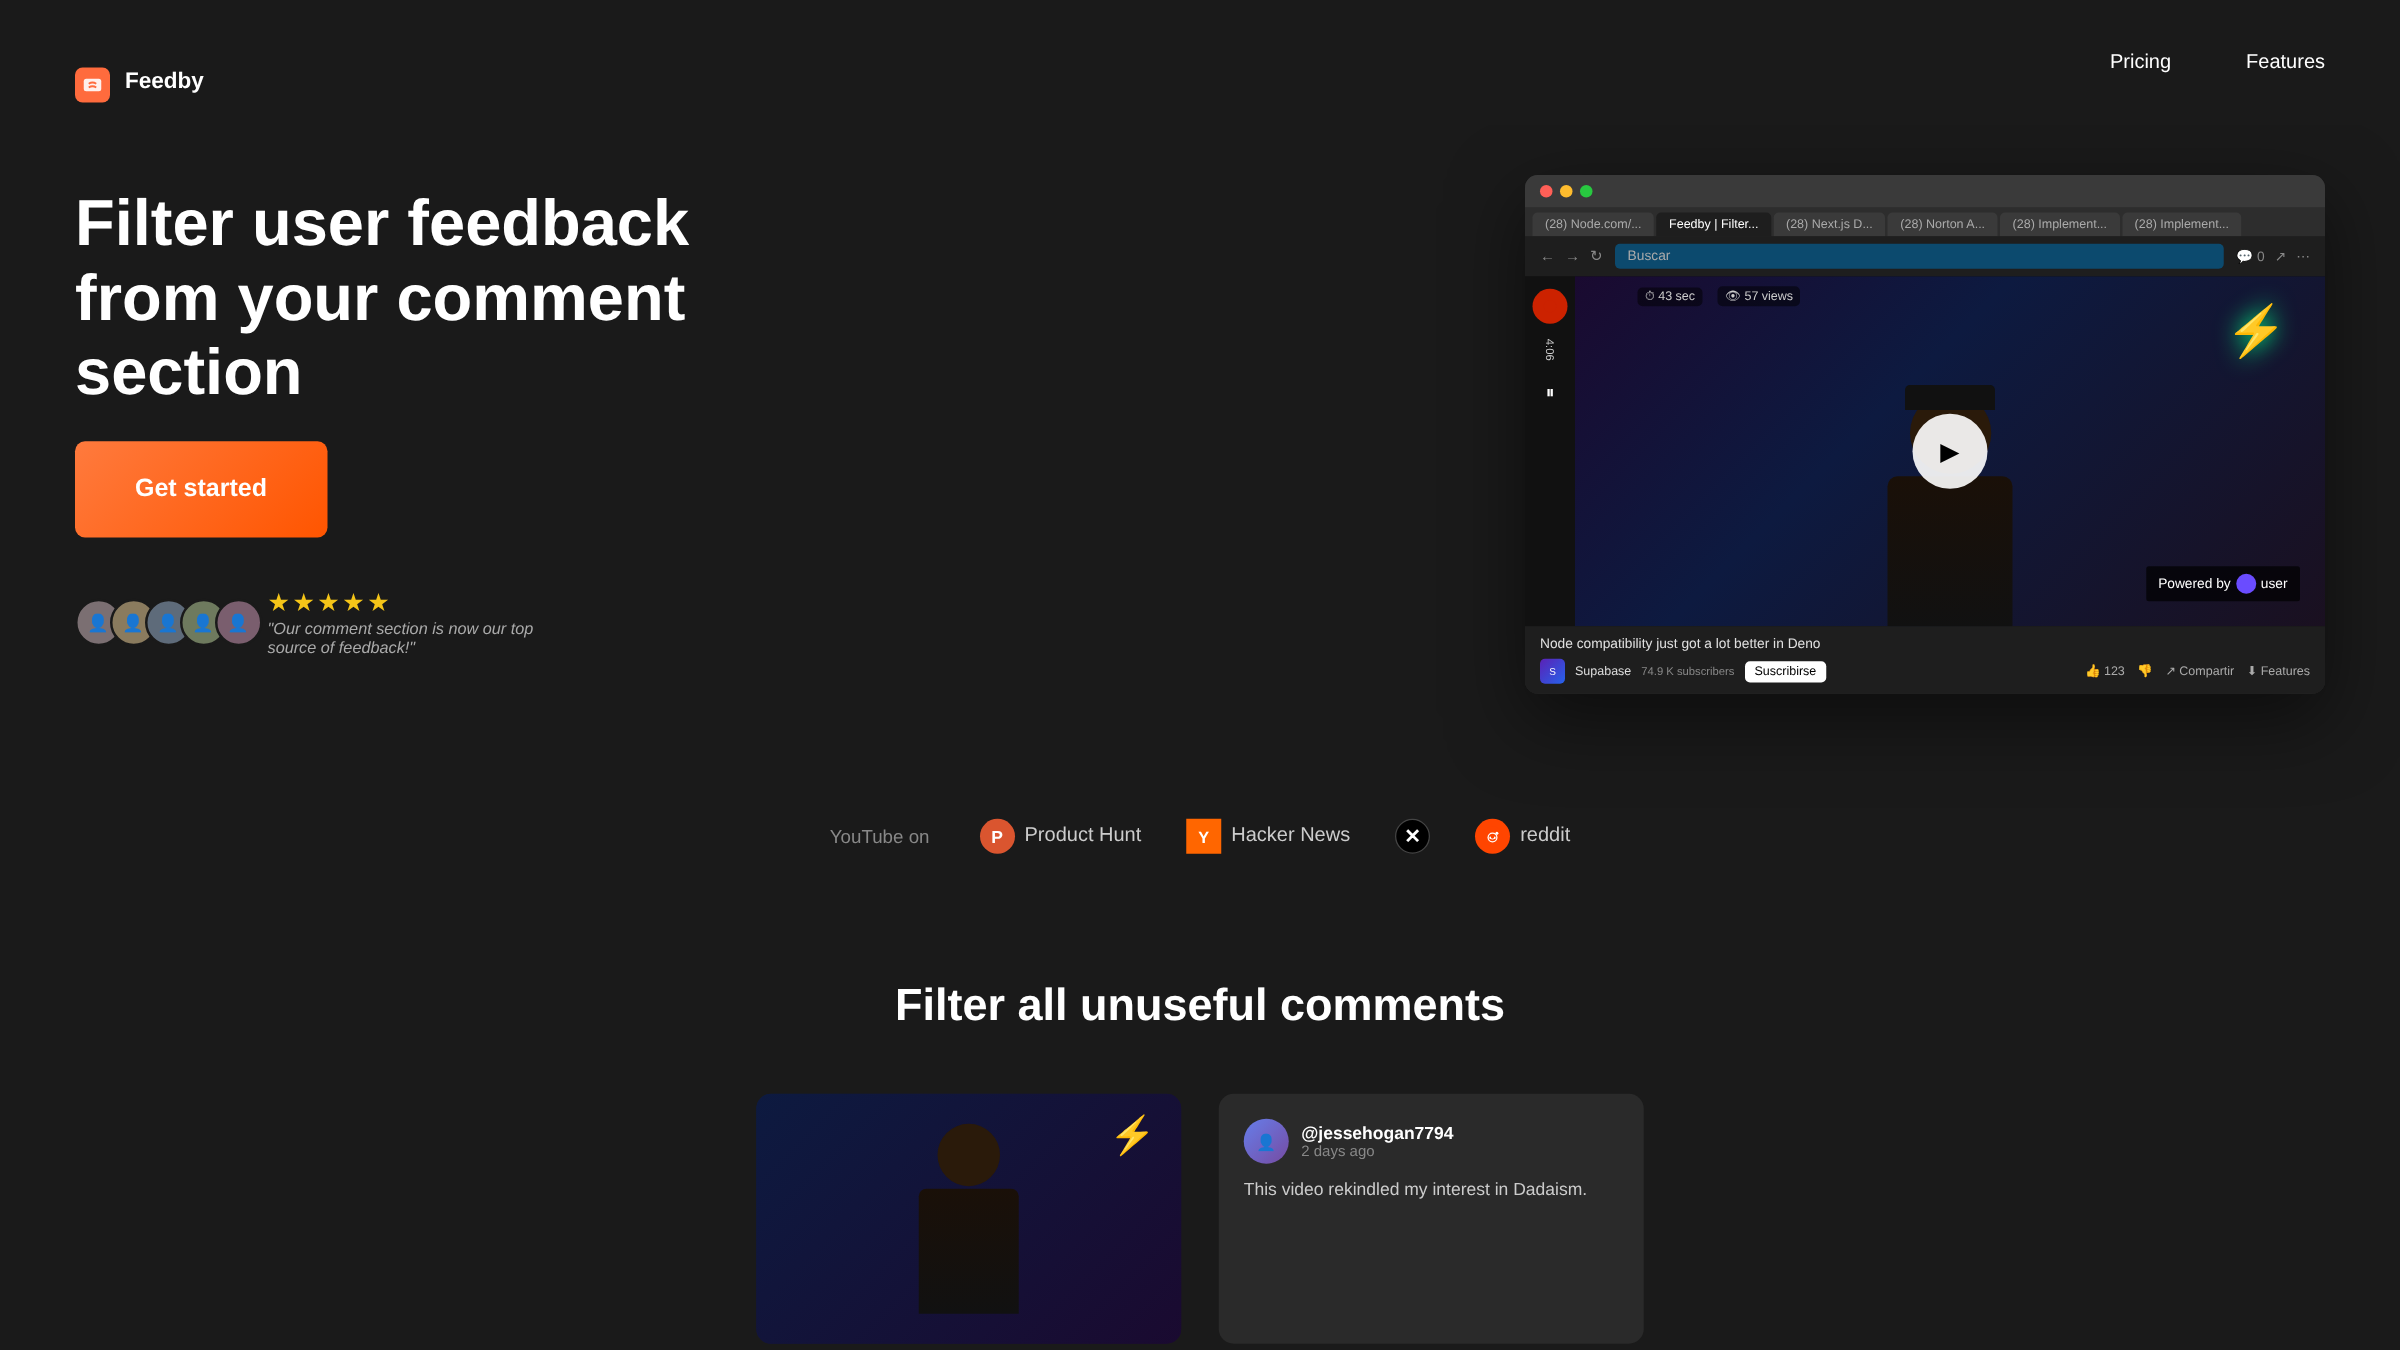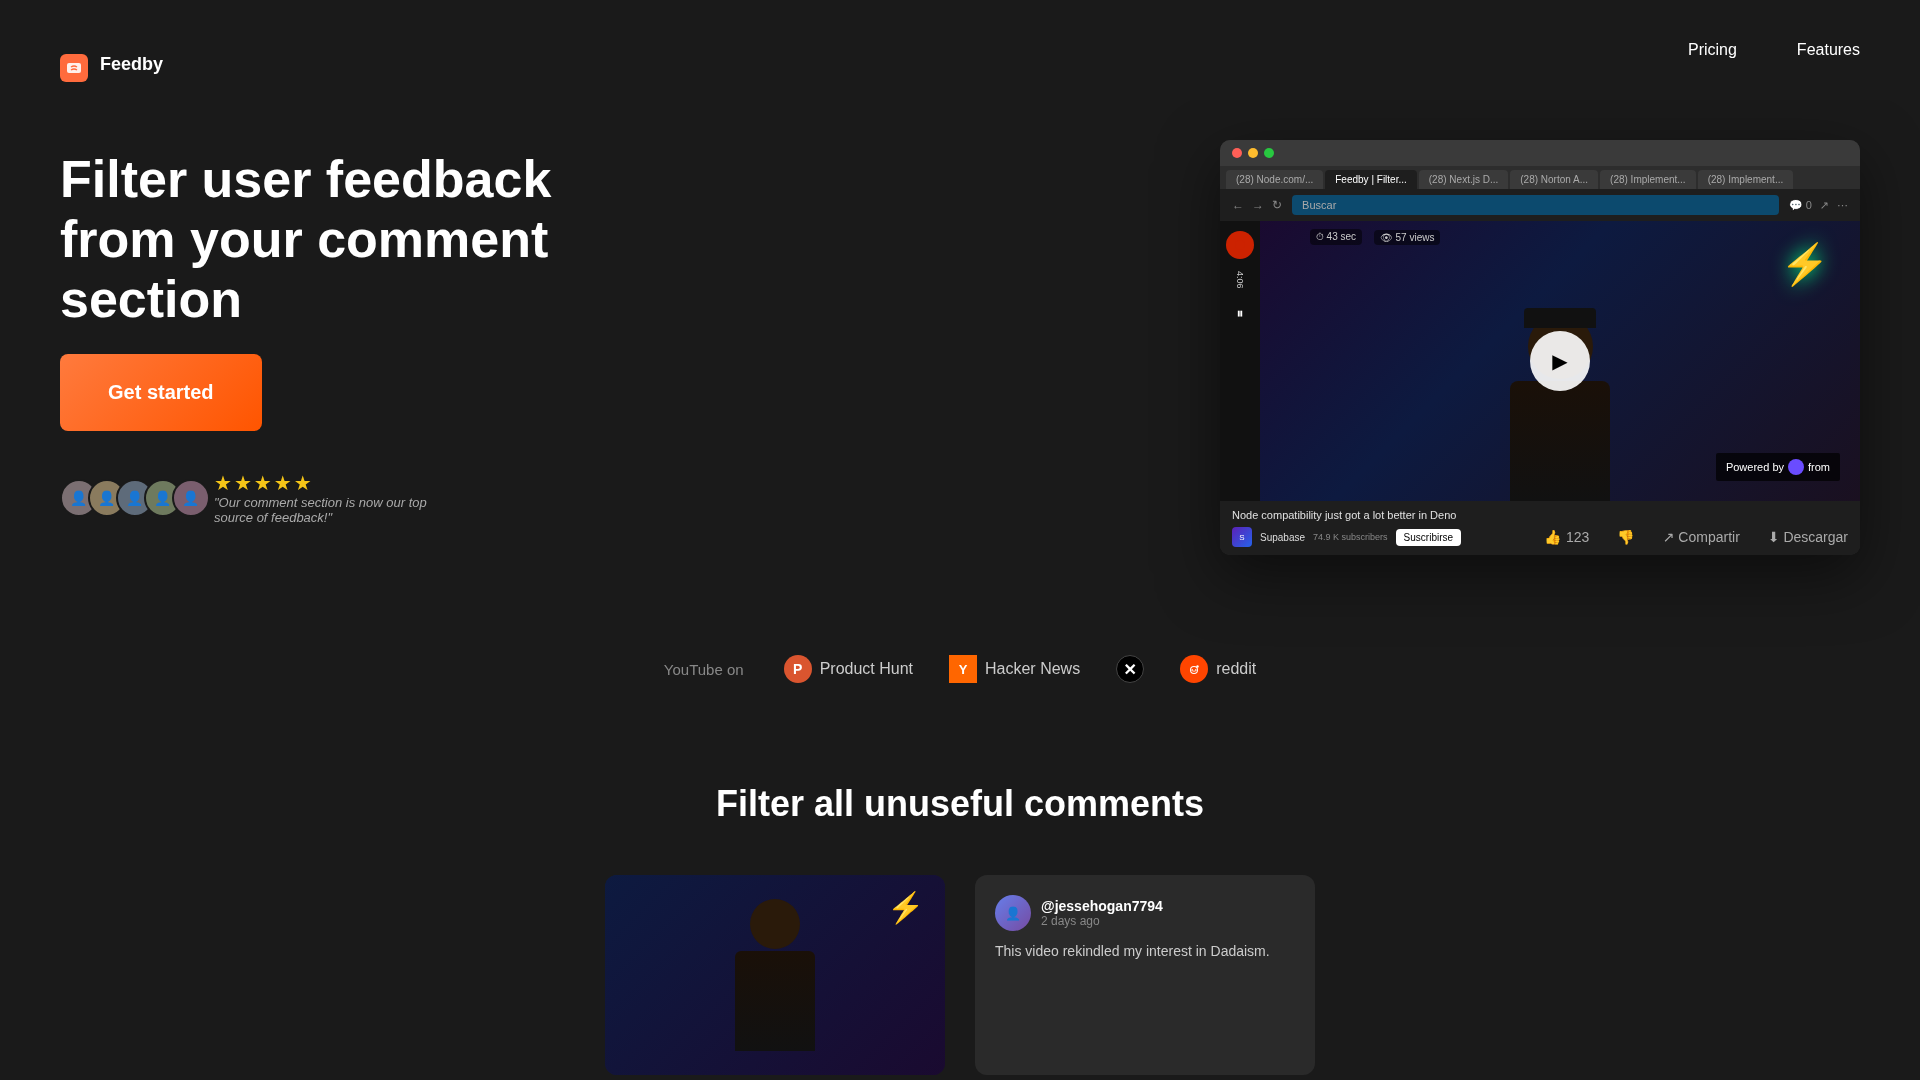--- a/index.html
+++ b/index.html
@@ -276,22 +276,22 @@
       color: #000;
       border: none;
       border-radius: 4px;
       padding: 3px 8px;
       font-size: 10px;
       cursor: pointer;
     }
     .video-actions {
       display: flex;
       align-items: center;
-      gap: 28px;
-      font-size: 14px;
+      gap: 10px;
+      font-size: 10px;
       color: #aaa;
       margin-left: auto;
     }
 
     
     .featured-section {
       display: flex;
       align-items: center;
       justify-content: center;
       gap: 40px;
@@ -514,42 +514,42 @@
             <div style="width:100px;height:120px;background:linear-gradient(180deg,#1a1008 0%,#111 100%);border-radius:8px 8px 0 0;margin-top:2px;"></div>
           </div>
 
           <div class="lightning-icon">⚡</div>
 
           <div class="play-button">▶</div>
 
           <div class="powered-by">
             <span>Powered by</span>
             <div class="loom-dot"></div>
-            <span>from</span>
+            <span>user</span>
           </div>
 
           <div style="position:absolute;top:8px;left:50px;display:flex;gap:12px;align-items:center;">
             <span style="font-size:10px;color:#ccc;background:rgba(0,0,0,0.5);padding:2px 6px;border-radius:4px;">⏱ <span>43 sec</span></span>
             <span style="font-size:10px;color:#ccc;background:rgba(0,0,0,0.5);padding:2px 6px;border-radius:4px;">👁 <span>57 views</span></span>
           </div>
         </div>
       </div>
 
       <div class="video-info-bar">
         <div style="font-size:11px;color:#e0e0e0;margin-bottom:6px;font-weight:500;">Node compatibility just got a lot better in Deno</div>
         <div class="channel-row">
           <div class="channel-icon">S</div>
           <span style="font-size:10px;color:#ddd;font-weight:500;">Supabase</span>
           <span style="font-size:9px;color:#888;">74.9 K subscribers</span>
           <button class="subscribe-btn">Suscribirse</button>
           <div class="video-actions">
             <span>👍 123</span>
             <span>👎</span>
             <span>↗ Compartir</span>
-            <span>⬇ Descargar</span>
+            <span>⬇ Features</span>
           </div>
         </div>
       </div>
     </div>
   </div>
 </section>
 
 <section class="featured-section">
   <span class="featured-label">YouTube on</span>
   <div class="featured-logos">

